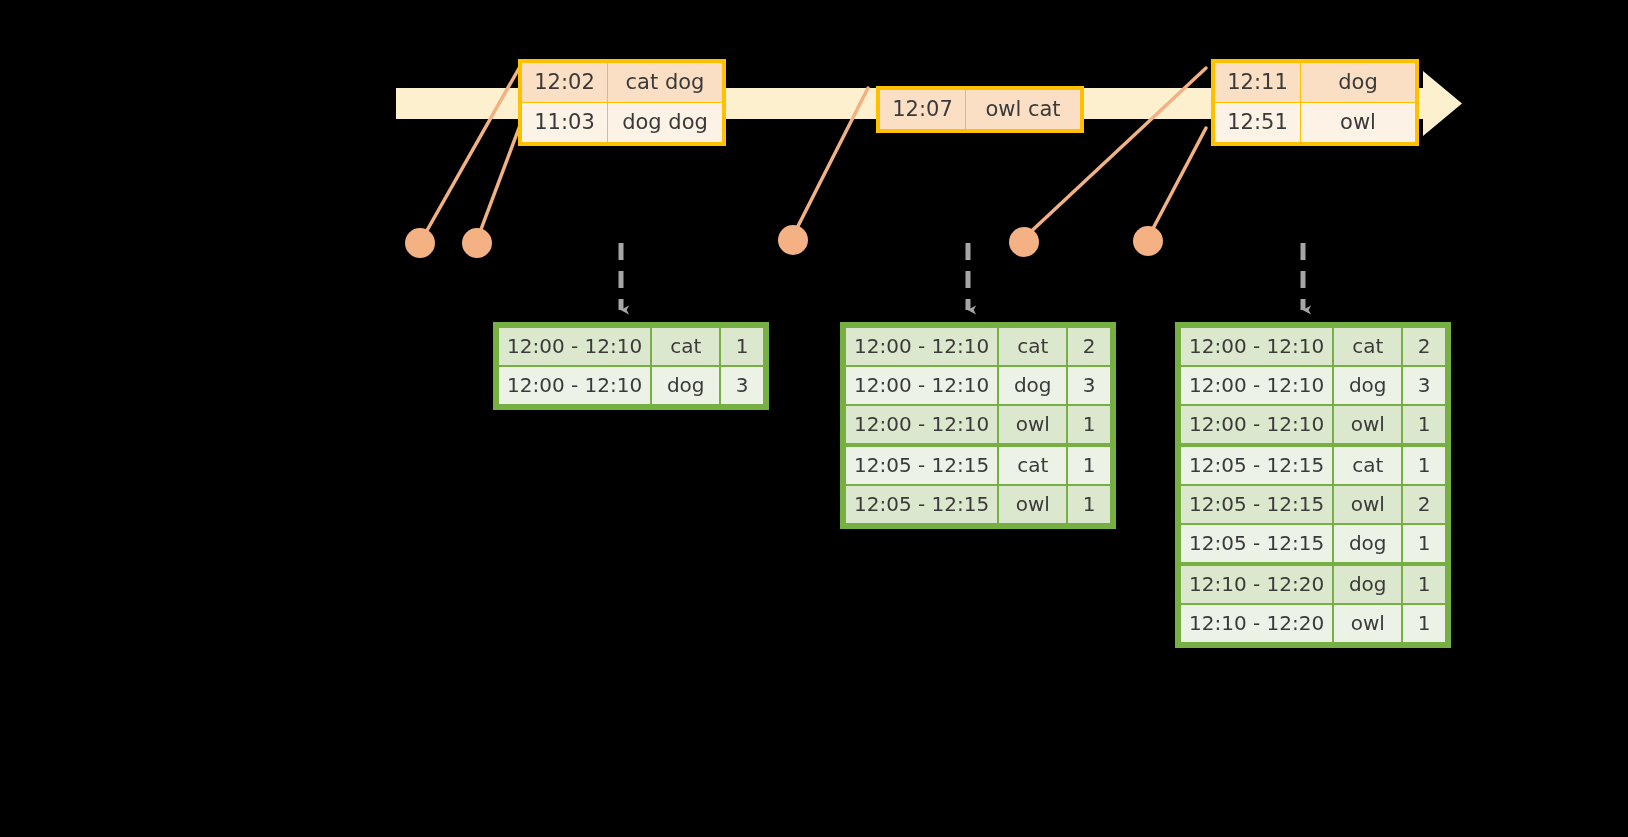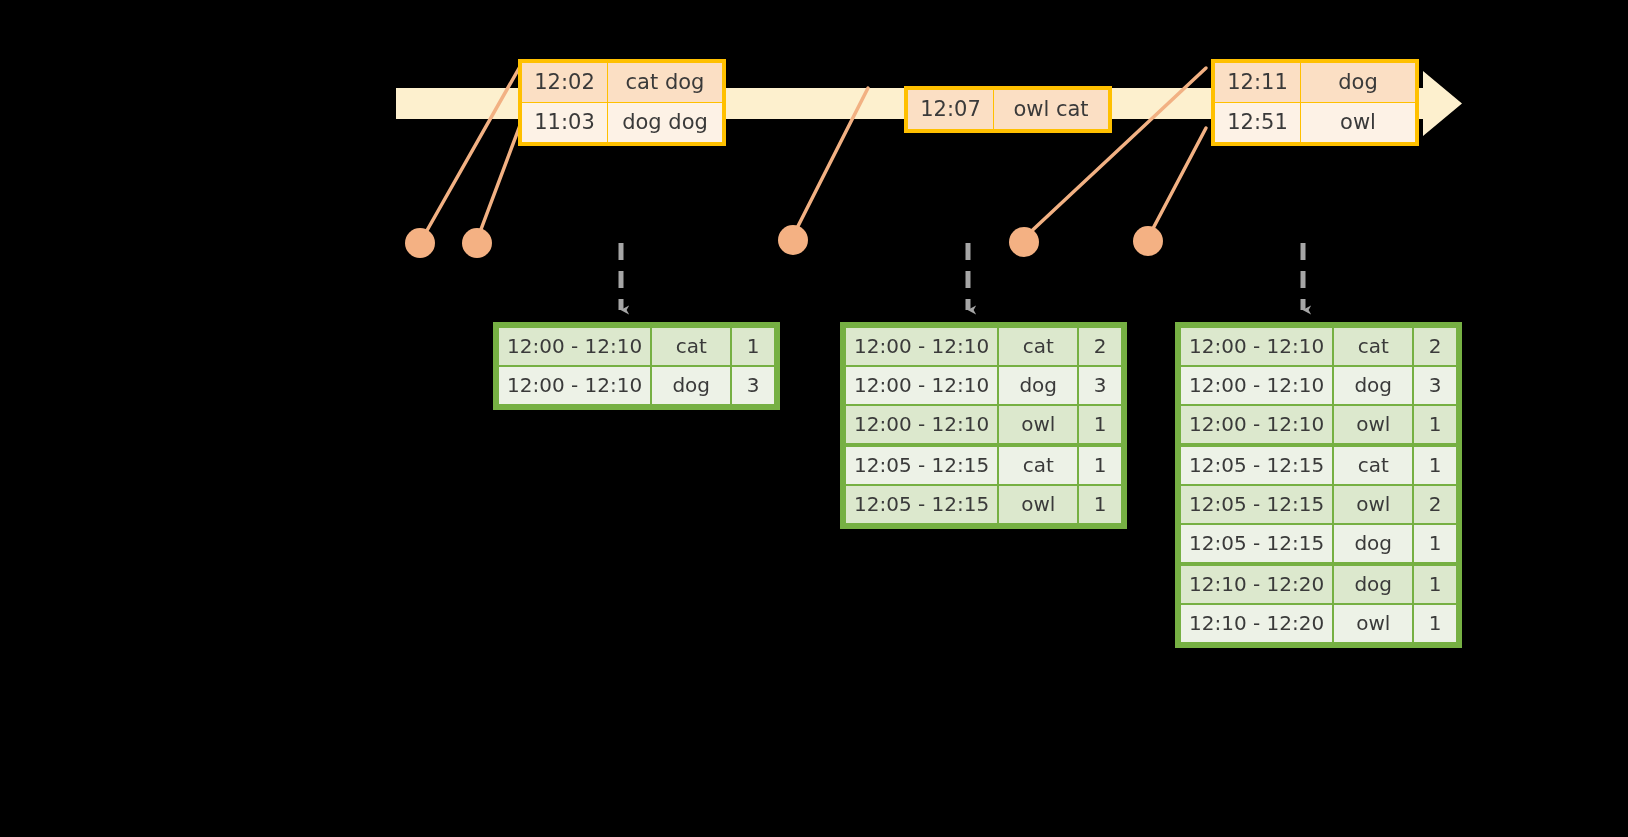--- a/index.html
+++ b/index.html
@@ -61,21 +61,21 @@
     border: 2px solid #76B043;
     font-size: 20px;
     color: #3a3a3a;
     text-align: center;
     height: 37px;
     line-height: 37px;
     padding: 0 8px;
     white-space: nowrap;
   }
   .result-table td.c-window { width: 148px; }
-  .result-table td.c-word   { width: 80px; }
+  .result-table td.c-word   { width: 69px; }
   .result-table td.c-count  { width: 44px; }
   .result-table tr.shade td { background: #DCE8CD; }
   .result-table tr.plain td { background: #EDF2E7; }
   .result-table tr.group-end td { border-bottom: 4px solid #76B043; }
 </style>
 </head>
 <body>
 
 <div id="stage">
 
@@ -121,21 +121,21 @@
         <td class="ev-words">cat dog</td>
       </tr>
       <tr>
         <td class="ev-time">11:03</td>
         <td class="ev-words">dog dog</td>
       </tr>
     </tbody>
       </table>
   </div>
 
-  <div class="event-box" style="left:904px; top:86px;">
+  <div class="event-box" style="left:876px; top:86px;">
     <table>
       <tbody>
           <tr>
         <td class="ev-time">12:07</td>
         <td class="ev-words">owl cat</td>
       </tr>
     </tbody>
       </table>
   </div>
 

